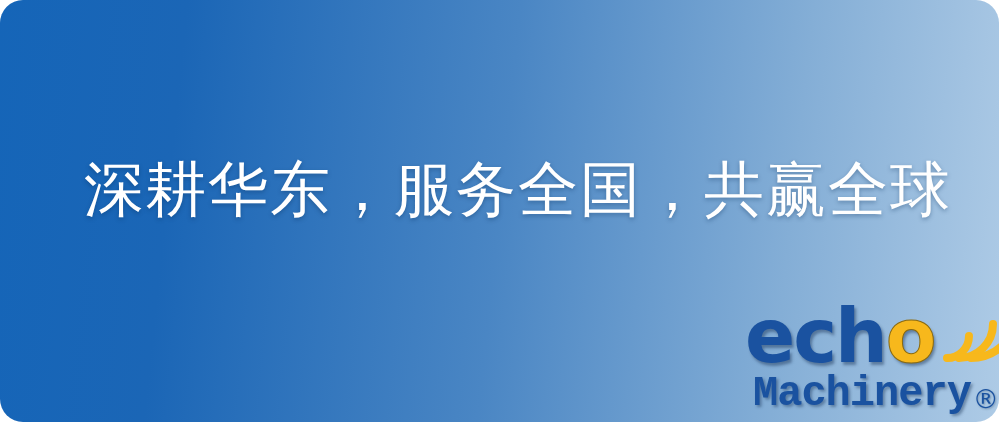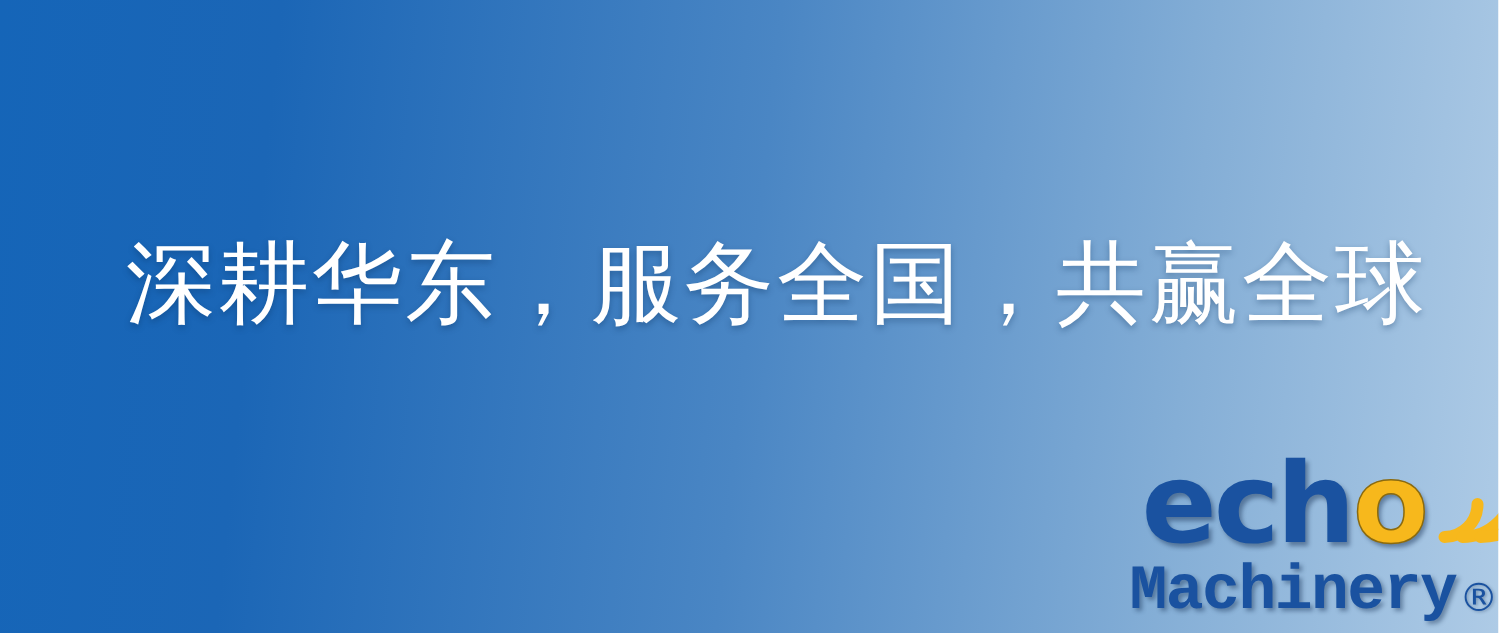--- a/index.html
+++ b/index.html
@@ -9,20 +9,21 @@
   }
 
   #banner {
     position: relative;
     width: 999px;
     height: 422px;
     overflow: hidden;
     
     background: linear-gradient(96deg, #1565b8 0%, #1b66b6 18%, #4a86c4 50%, #84aed6 78%, #aecbe6 100%);
     font-family: "Liberation Sans", sans-serif;
+    border-radius: 23px;
   }
 
   
   #headline {
     position: absolute;
     left: 84px;
     top: 152px;
     font-family: "DejaVu Serif", "Liberation Serif", serif;
     font-size: 60px;
     line-height: 74px;
@@ -54,21 +55,20 @@
     width: 254px;
     height: 122px;
   }
 
   .logo-row-top {
     position: absolute;
     left: 0;
     top: 0;
     height: 72px;
     white-space: nowrap;
-    margin-left: 16px;
   }
 
   .wordmark {
     font-family: "DejaVu Sans", "Liberation Sans", sans-serif;
     font-weight: bold;
     font-size: 74px;
     line-height: 72px;
     letter-spacing: -2px;
     display: inline-block;
     vertical-align: top;

